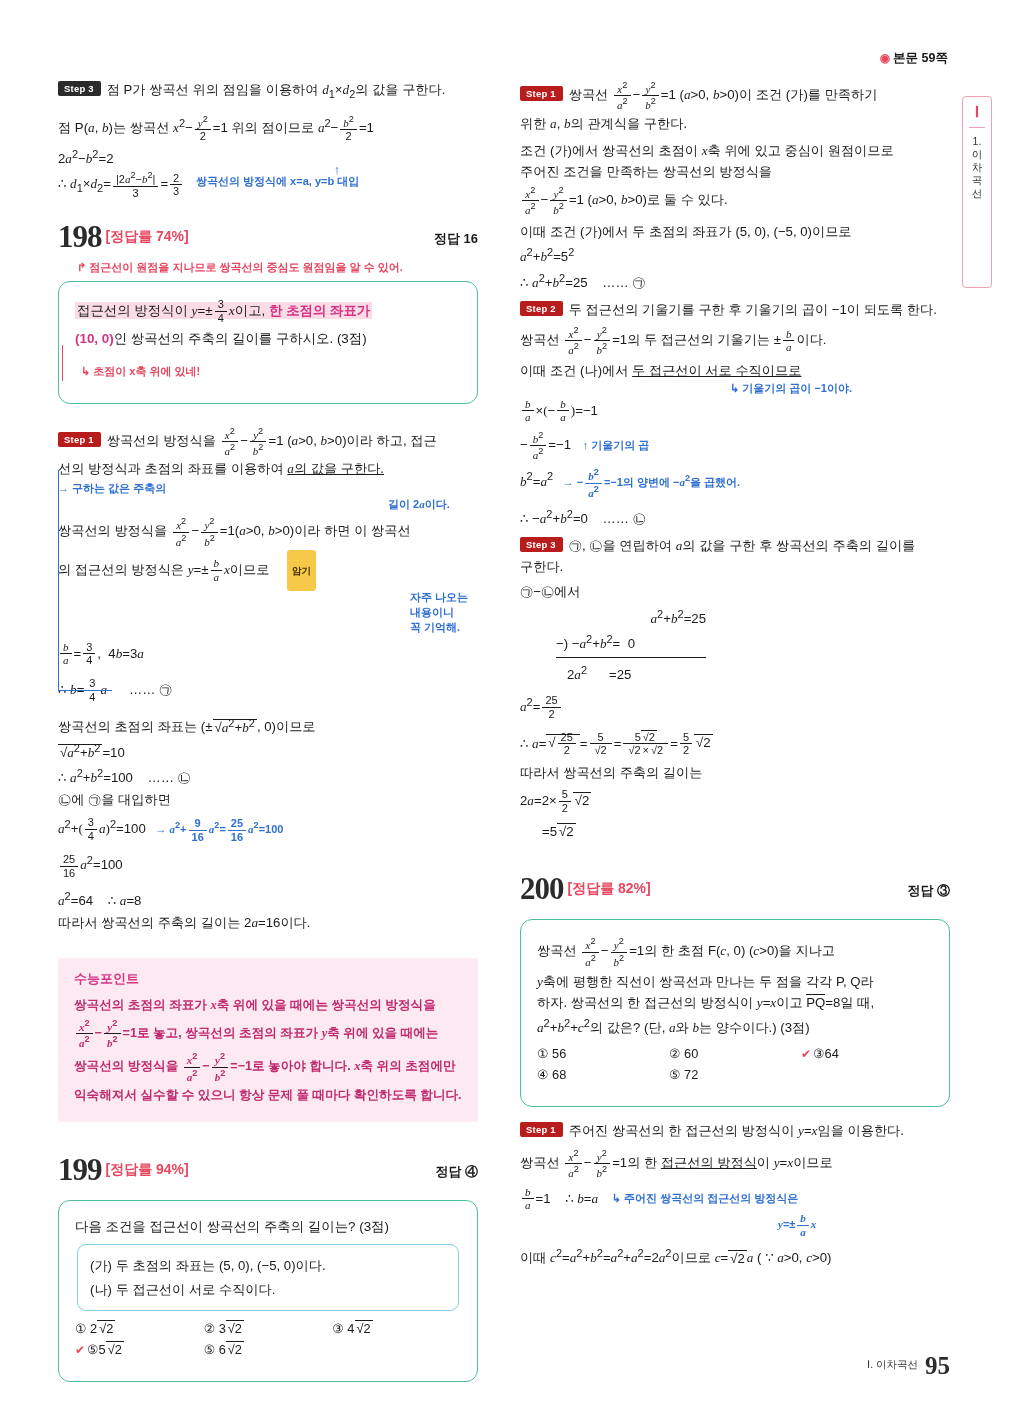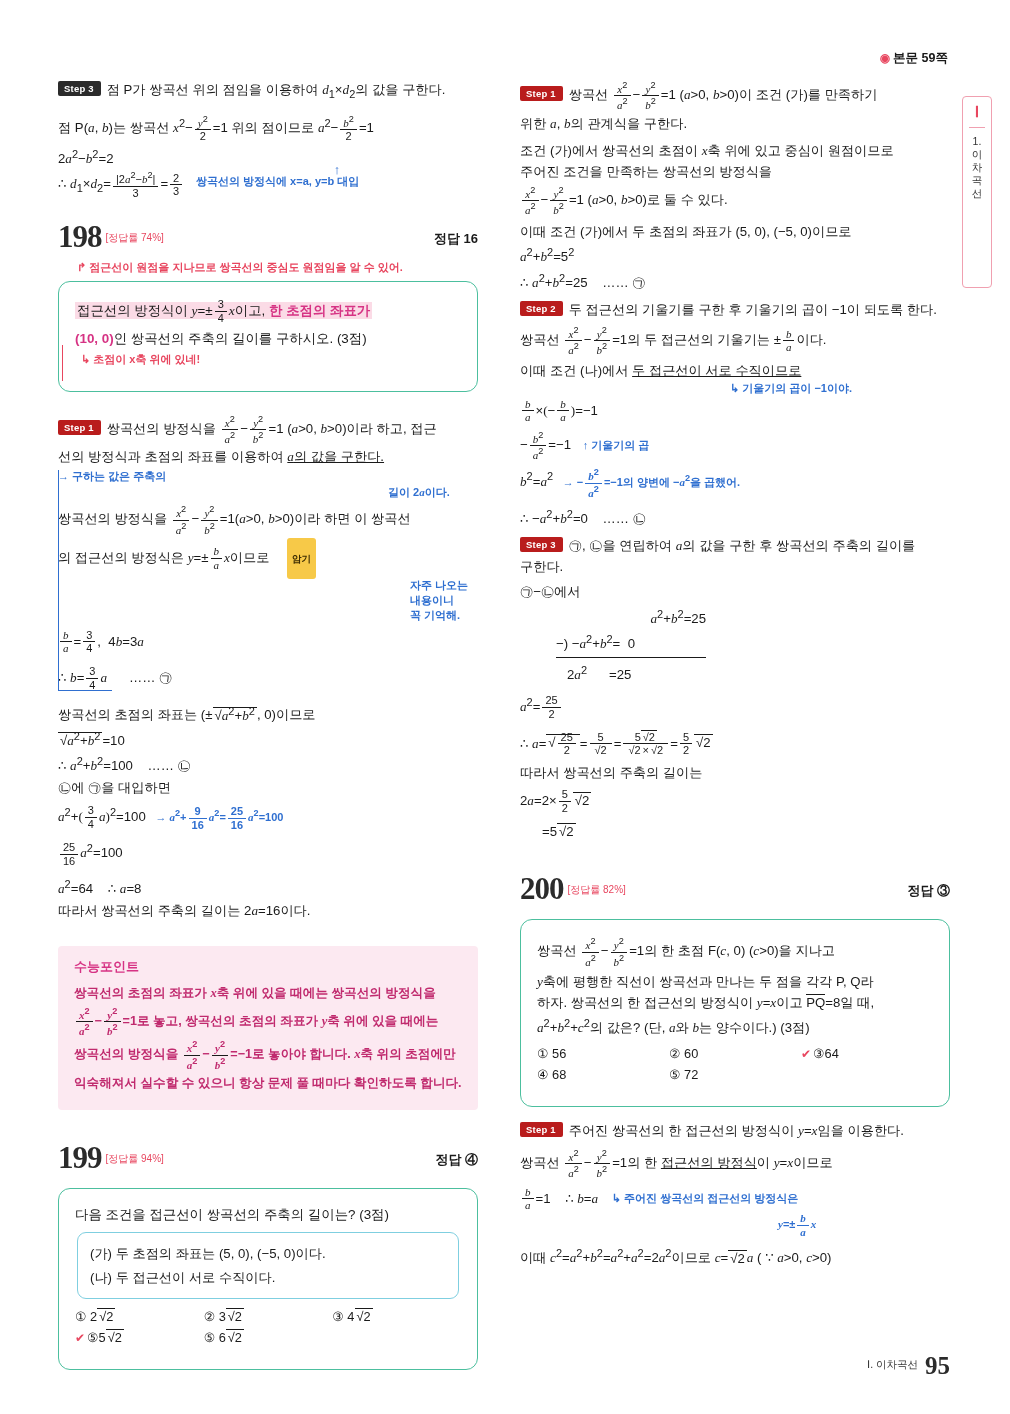--- a/index.html
+++ b/index.html
@@ -57,21 +57,21 @@
   .step.dark{background:#2b2b2b;}
   .step.red{background:#b91c1c;}
 
   
   .qnum{margin-top:18px;}
   .qnum .n{
     font-size:31px;font-weight:bold;color:#2b2b2b;
     font-family:"Liberation Serif",serif;letter-spacing:-1px;
   }
   .qnum .rate{
-    font-size:10px;color:#e8465f;font-weight:normal;margin-left:4px;vertical-align:6px;
+    font-size:14px;color:#e8465f;font-weight:bold;margin-left:4px;vertical-align:6px;
   }
   .qnum .ans{
     float:right;font-size:13px;font-weight:bold;color:#1a1a1a;margin-top:11px;
   }
 
   
   .pbox{
     border:1.4px solid #4cbf9e;border-radius:12px;
     padding:14px 16px 24px 16px;margin-top:8px;background:#fff;
   }
@@ -164,21 +164,21 @@
     <div class="pbox" style="margin-top:26px;position:relative;">
       <div class="note-red" style="position:absolute;top:-22px;left:18px;white-space:nowrap;">
         <span class="ar">↱</span> <span>점근선이 원점을 지나므로 쌍곡선의 중심도 원점임을 알 수 있어.</span>
       </div>
       <div class="ln" style="font-size:13.4px;margin-top:2px;">
         <span class="hl-pink">접근선의 방정식이 <span class="math">y</span>=±<span class="fr"><span class="num">3</span><span class="den">4</span></span><span class="math">x</span>이고, <span style="color:#d63384;font-weight:bold;">한 초점의 좌표가</span></span>
       </div>
       <div class="ln" style="font-size:13.4px;margin-top:4px;">
         <span style="color:#d63384;font-weight:bold;">(10, 0)</span>인 쌍곡선의 주축의 길이를 구하시오. (3점)
       </div>
-      <div class="note-red" style="margin-top:4px;margin-left:6px;">
+      <div class="note-red" style="margin-top:16px;margin-left:6px;">
         <span class="ar">↳</span> <span>초점이 x축 위에 있네!</span>
       </div>
     </div>
 
     <div style="margin-top:22px;">
       <span class="step red">Step 1</span><span class="ln" style="display:inline">쌍곡선의 방정식을 <span class="fr"><span class="num"><span class="math">x</span><sup>2</sup></span><span class="den"><span class="math">a</span><sup>2</sup></span></span>−<span class="fr"><span class="num"><span class="math">y</span><sup>2</sup></span><span class="den"><span class="math">b</span><sup>2</sup></span></span>=1 (<span class="math">a</span>&gt;0, <span class="math">b</span>&gt;0)이라 하고, 접근</span>
     </div>
     <div class="ln">선의 방정식과 초점의 좌표를 이용하여 <u><span class="math">a</span>의 값을 구한다.</u>
       <span class="note-blue" style="white-space:nowrap;">→ 구하는 값은 주축의</span>
     </div>

